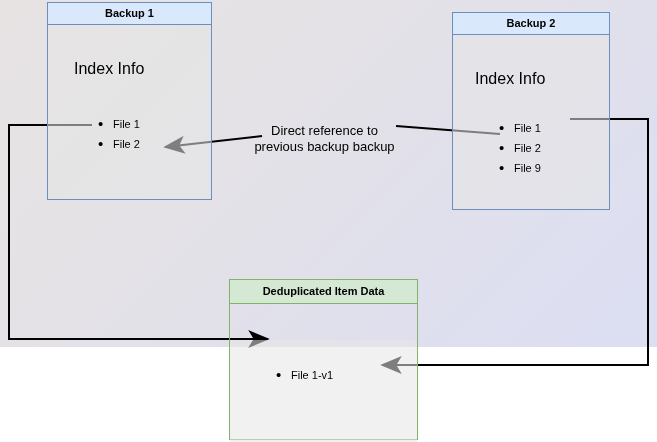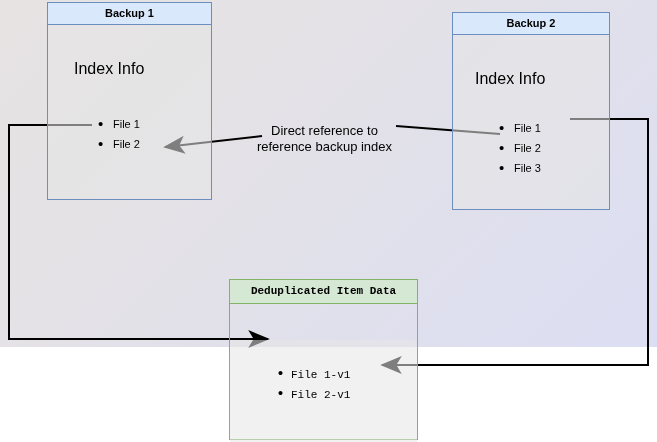--- a/index.html
+++ b/index.html
@@ -49,21 +49,21 @@
     position: relative;
   }
   
   .box-blue { border: 1px solid #6c8ebf; }
   .box-blue .box-header {
     background: #dae8fc;
     border-bottom: 1px solid #6c8ebf;
   }
   .box-blue .box-body { border: none; }
   
-  .box-green { border: 1px solid #82b366; font-family: Liberation Mono, monospace; }
+  .box-green { border: 1px solid #82b366; }
   .box-green .box-header {
     background: #d5e8d4;
     border-bottom: 1px solid #82b366;
   }
 
   .index-label {
     position: absolute;
     font-size: 16px;
     color: #000;
     white-space: nowrap;
@@ -131,33 +131,32 @@
     </div>
   </div>
 
   <div class="box box-blue" style="left:452px; top:12px; width:158px; height:198px;">
     <div class="box-header" style="height:22px;">Backup 2</div>
     <div class="box-body" style="height:174px;">
       <div class="index-label" style="left:22px; top:35px;">Index Info</div>
       <ul class="file-list" style="left:44px; top:83px;">
         <li>File 1</li>
         <li>File 2</li>
-        <li>File 3</li>
+        <li>File 9</li>
       </ul>
     </div>
   </div>
 
   <div class="box box-green" style="left:229px; top:279px; width:189px; height:161px;">
     <div class="box-header" style="height:24px;">Deduplicated Item Data</div>
     <div class="box-body" style="height:135px;margin-top:36px;">
       <ul class="file-list" style="left:44px; top:25px;">
         <li>File 1-v1</li>
-        <li>File 2-v1</li>
       </ul>
     </div>
   </div>
 
   <div class="edge-label" style="left:247px; top:123px; width:155px;">
     <div>Direct reference to</div>
-    <div>reference backup index</div>
+    <div>previous backup backup</div>
   </div>
 
 </div>
 
 </body></html>

